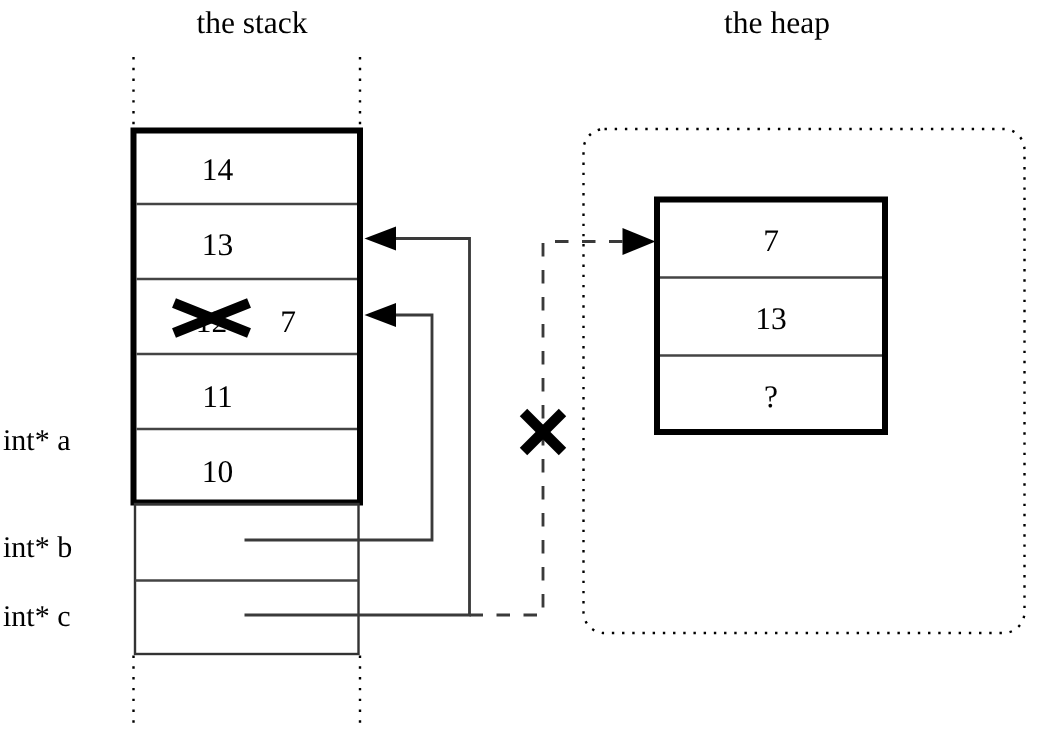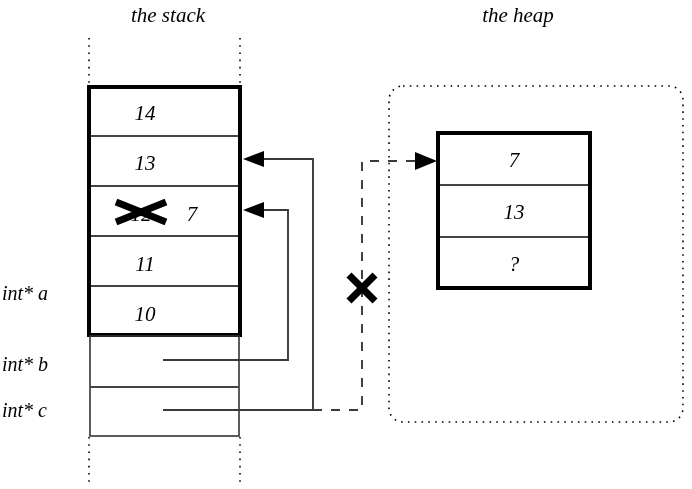--- a/index.html
+++ b/index.html
@@ -11,21 +11,20 @@
     width: 692px;
     height: 489px;
     font-family: "Liberation Serif", "DejaVu Serif", serif;
     color: #000000;
     overflow: hidden;
   }
   #diagram-root {
     position: relative;
     width: 668px;
     height: 489px;
-    font-style: italic;
   }
   svg.diagram {
     position: absolute;
     left: 0;
     top: 0;
     width: 692px;
     height: 489px;
   }
   text {
     font-family: "Liberation Serif", "DejaVu Serif", serif;

